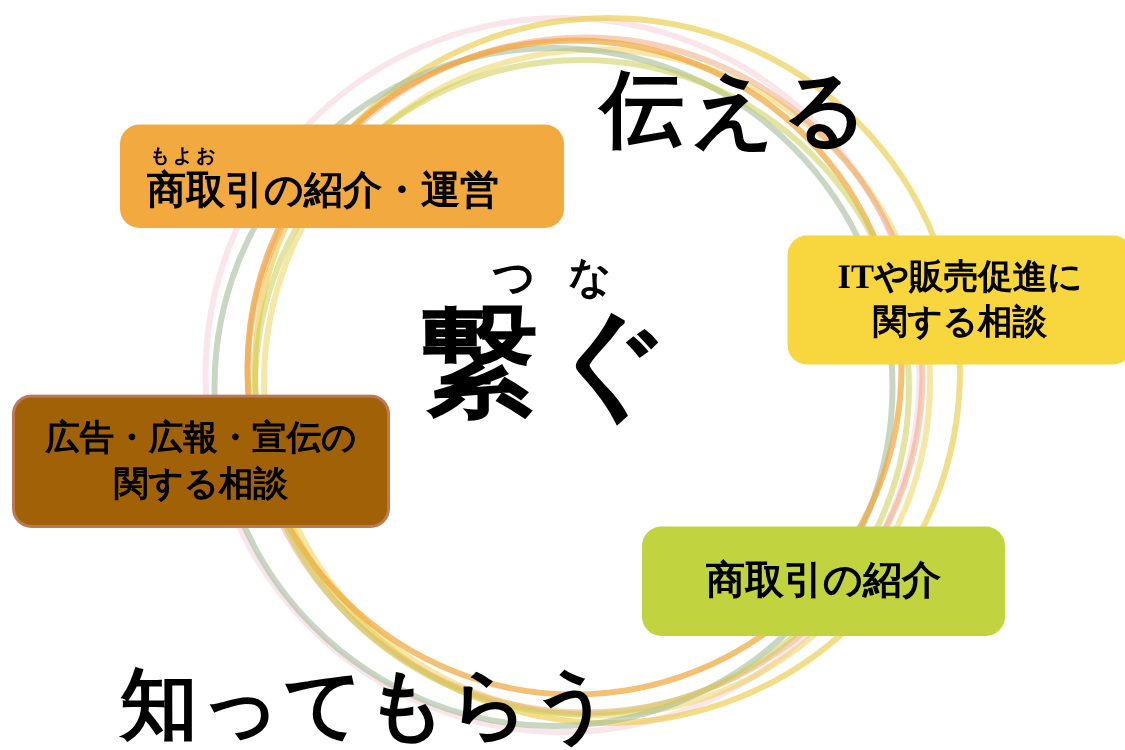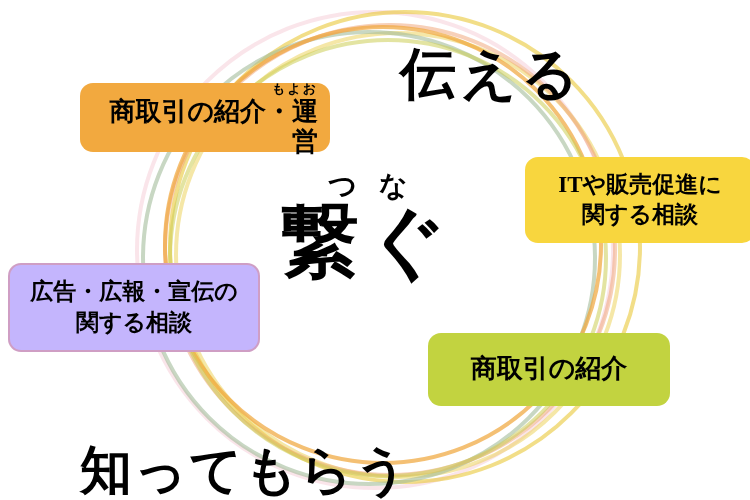--- a/index.html
+++ b/index.html
@@ -12,28 +12,28 @@
   svg.rings{position:absolute;left:0;top:0;z-index:0;}
   svg.rings circle{fill:none;stroke-width:4;}
 
   .label-box{
     position:absolute;z-index:2;border-radius:13px;color:#000;
     display:flex;flex-direction:column;justify-content:center;
     text-align:center;font-weight:bold;box-sizing:border-box;
   }
   .label-box .line{line-height:1.32;}
 
-  .box-event{left:80px;top:83px;width:250px;height:69px;text-align:right;padding:4px 12px 0 18px;}
+  .box-event{left:80px;top:83px;width:296px;height:69px;text-align:left;padding:4px 12px 0 18px;}
   .box-event .furigana{font-size:13px;font-weight:bold;letter-spacing:2px;margin-left:2px;line-height:1.1;}
   .box-event .line{font-size:26px;line-height:1.15;}
 
   .box-it{left:525px;top:157px;width:230px;height:86px;font-size:23px;}
   .box-ad{left:8px;top:263px;width:252px;height:89px;font-size:23px;
           border:2px solid rgba(217,138,150,0.55);}
-  .box-trade{left:428px;top:333px;width:242px;height:73px;font-size:26px;}
+  .box-trade{left:428px;top:351px;width:242px;height:73px;font-size:26px;}
 
   .big-word{position:absolute;z-index:3;color:#000;font-weight:bold;white-space:nowrap;}
   .word-tsutaeru{left:400px;top:42px;font-size:56px;letter-spacing:4px;line-height:1.15;text-align:center;}
   .word-shitte{left:80px;top:396px;font-size:52px;letter-spacing:2px;line-height:1.2;margin-top:44px;}
 
   .center-word{position:absolute;z-index:3;left:268px;top:172px;width:200px;text-align:center;color:#000;}
   .center-word .furigana{font-size:28px;font-weight:bold;letter-spacing:22px;text-indent:22px;line-height:1.0;}
   .center-word .main{font-size:78px;font-weight:bold;letter-spacing:8px;line-height:1.08;white-space:nowrap;}
 </style>
 </head>
@@ -61,21 +61,21 @@
   <div class="label-box box-it" style="background-color: rgb(248, 214, 62);">
     <div class="line">ITや販売促進に</div>
     <div class="line">関する相談</div>
   </div>
 
   <div class="center-word">
     <div class="furigana">つな</div>
     <div class="main">繋ぐ</div>
   </div>
 
-  <div class="label-box box-ad" style="background-color: #c4b5fd;">
+  <div class="label-box box-ad" style="background-color: #a16207;">
     <div class="line">広告・広報・宣伝の</div>
     <div class="line">関する相談</div>
   </div>
 
   <div class="label-box box-trade" style="background-color: rgb(194, 211, 64);">
     <div class="line">商取引の紹介</div>
   </div>
 
   <div class="big-word word-shitte">知ってもらう</div>
 

